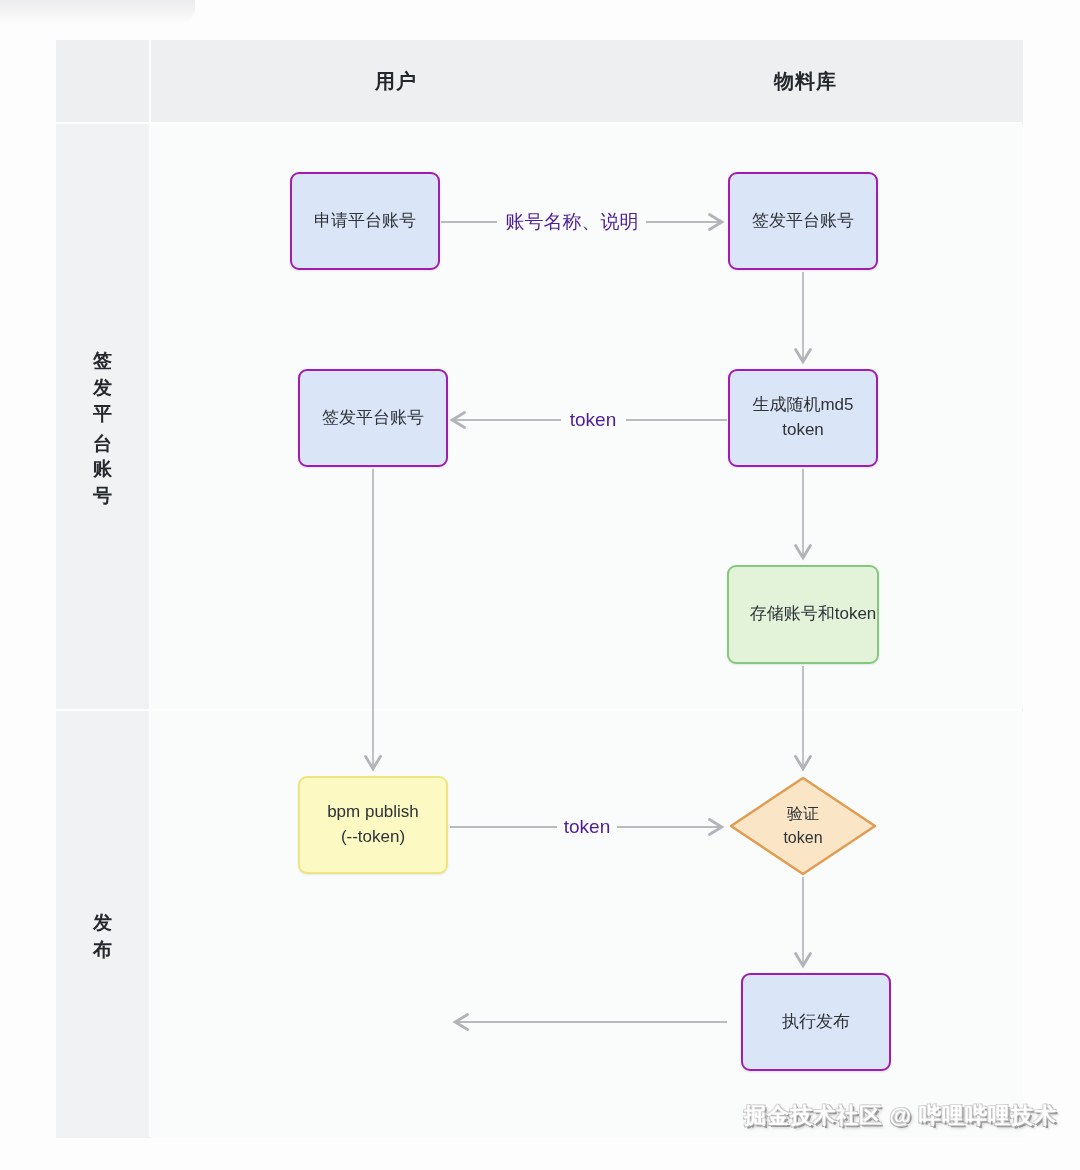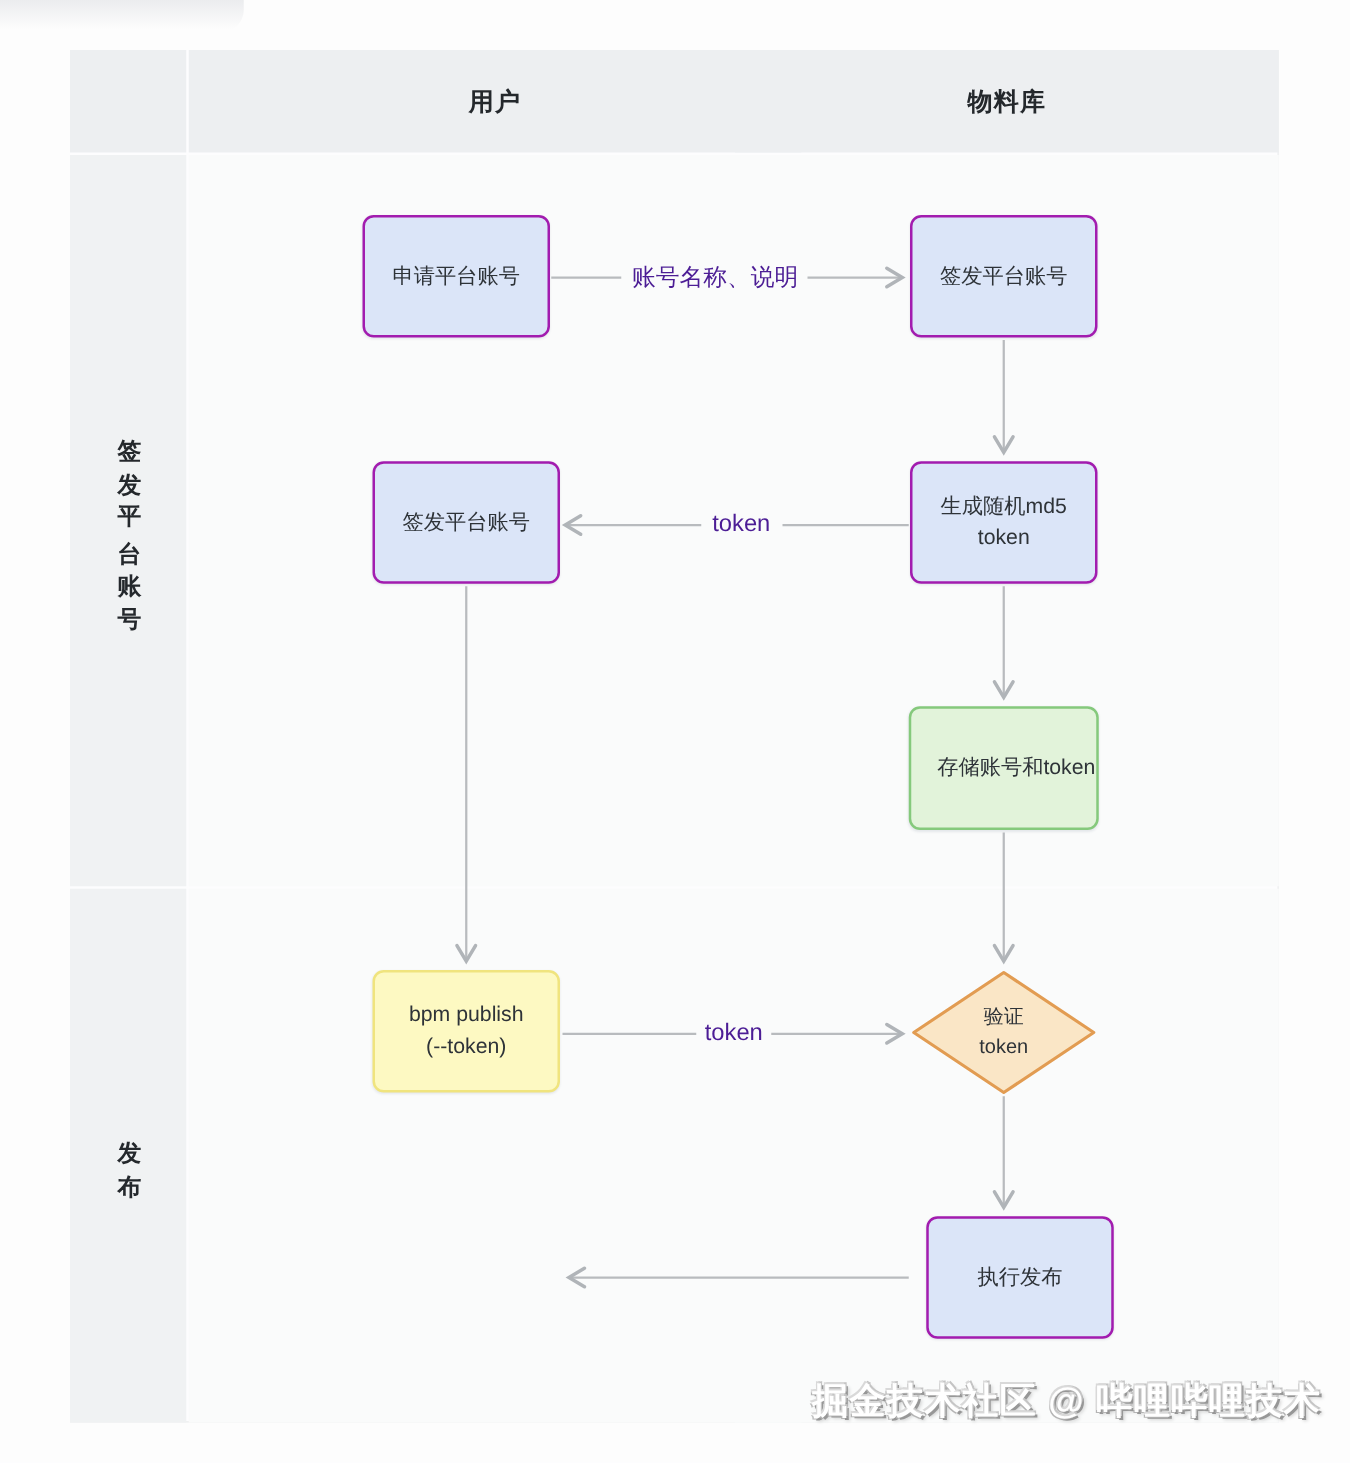--- a/index.html
+++ b/index.html
@@ -62,21 +62,21 @@
   
   svg.arrows { position: absolute; left: 0; top: 0; pointer-events: none; }
 
   .edge-label {
     position: absolute; font-size: 19px; color: #4c1d95;
     text-align: center; white-space: nowrap; transform: translate(-50%, -50%);
   }
 
   .watermark {
     position: absolute; right: 23px; top: 1101px;
-    font-size: 29px; font-weight: bold; letter-spacing: 1px;
+    font-size: 22px; font-weight: bold; letter-spacing: 1px;
     color: #ffffff; white-space: nowrap;
     text-shadow:
       -1px -1px 0 #d9d9d9,
        1px -1px 0 #c4c4c4,
       -1px  1px 0 #b5b5b5,
        2px  2px 0 #979797,
        3px  3px 3px rgba(0,0,0,0.18);
   }
 </style>
 </head>

